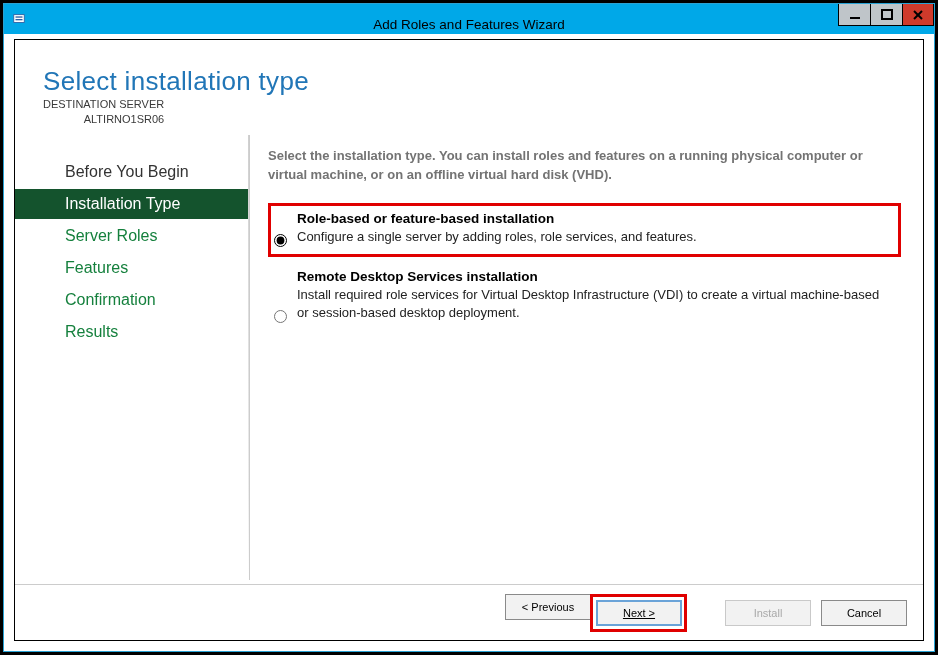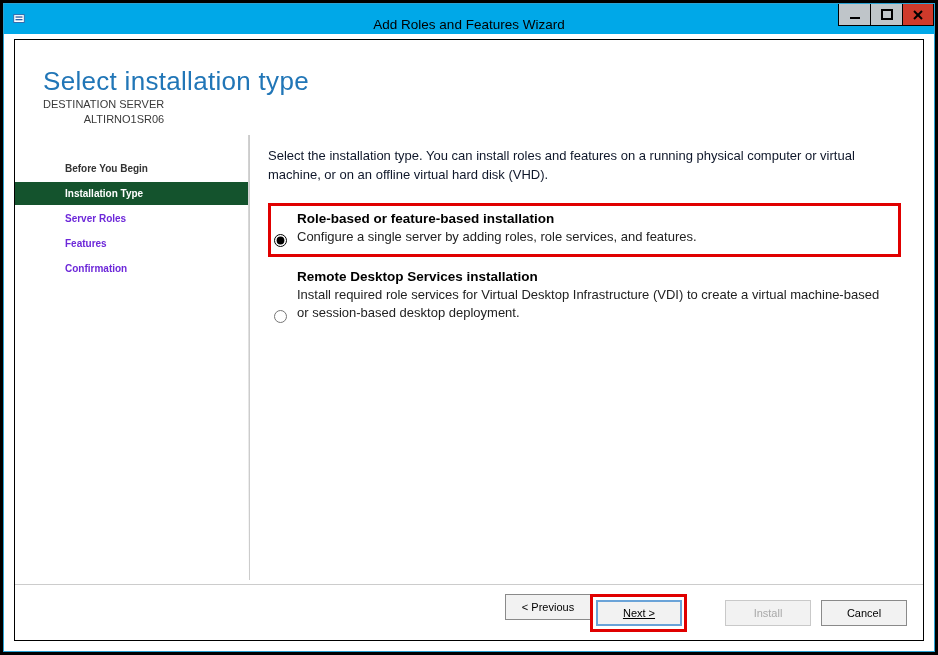--- a/index.html
+++ b/index.html
@@ -117,46 +117,46 @@
     }
     .sidebar-divider {
       position: absolute;
       right: 0;
       top: 0;
       width: 1px;
       height: 100%;
       background: linear-gradient(#d0d0d0, #eee 80%, #fff);
     }
     .step-item {
-      font-size: 10px;
+      font-size: 16px;
       padding: 6px 10px;
       margin-bottom: 2px;
       color: #333;
       cursor: pointer;
-      font-weight: bold;
     }
     .step-item.selected {
       background: #14532d;
       color: #fff;
       margin-left: -40px;
       padding-left: 50px;
     }
     .step-item.disabled {
-      color: #6d28d9;
+      color: #15803d;
       cursor: default;
     }
     .main-pane {
       flex: 1;
       padding: 12px 22px 0 18px;
     }
     .intro-text {
       font-size: 13px;
-      color: #0f172a;
+      color: #737373;
       line-height: 1.45;
       margin-bottom: 18px;
+      font-weight: bold;
     }
     .option-block {
       display: flex;
       align-items: flex-end;
       gap: 10px;
       padding: 8px 10px 10px 6px;
       margin-bottom: 4px;
       cursor: pointer;
     }
     .option-block.highlighted {
@@ -266,20 +266,21 @@
       </div>
     </div>
 
     <div class="body-area">
       <div class="sidebar">
         <div class="step-item">Before You Begin</div>
         <div class="step-item selected">Installation Type</div>
         <div class="step-item disabled">Server Roles</div>
         <div class="step-item disabled">Features</div>
         <div class="step-item disabled">Confirmation</div>
+        <div class="step-item disabled">Results</div>
         <div class="sidebar-divider"></div>
       </div>
 
       <div class="main-pane">
         <div class="intro-text">Select the installation type. You can install roles and features on a running physical computer or virtual machine, or on an offline virtual hard disk (VHD).</div>
 
         <label class="option-block highlighted">
           <input type="radio" class="radio" name="instType" checked="" style="">
           <div class="option-text">
             <div class="opt-title">Role-based or feature-based installation</div>

